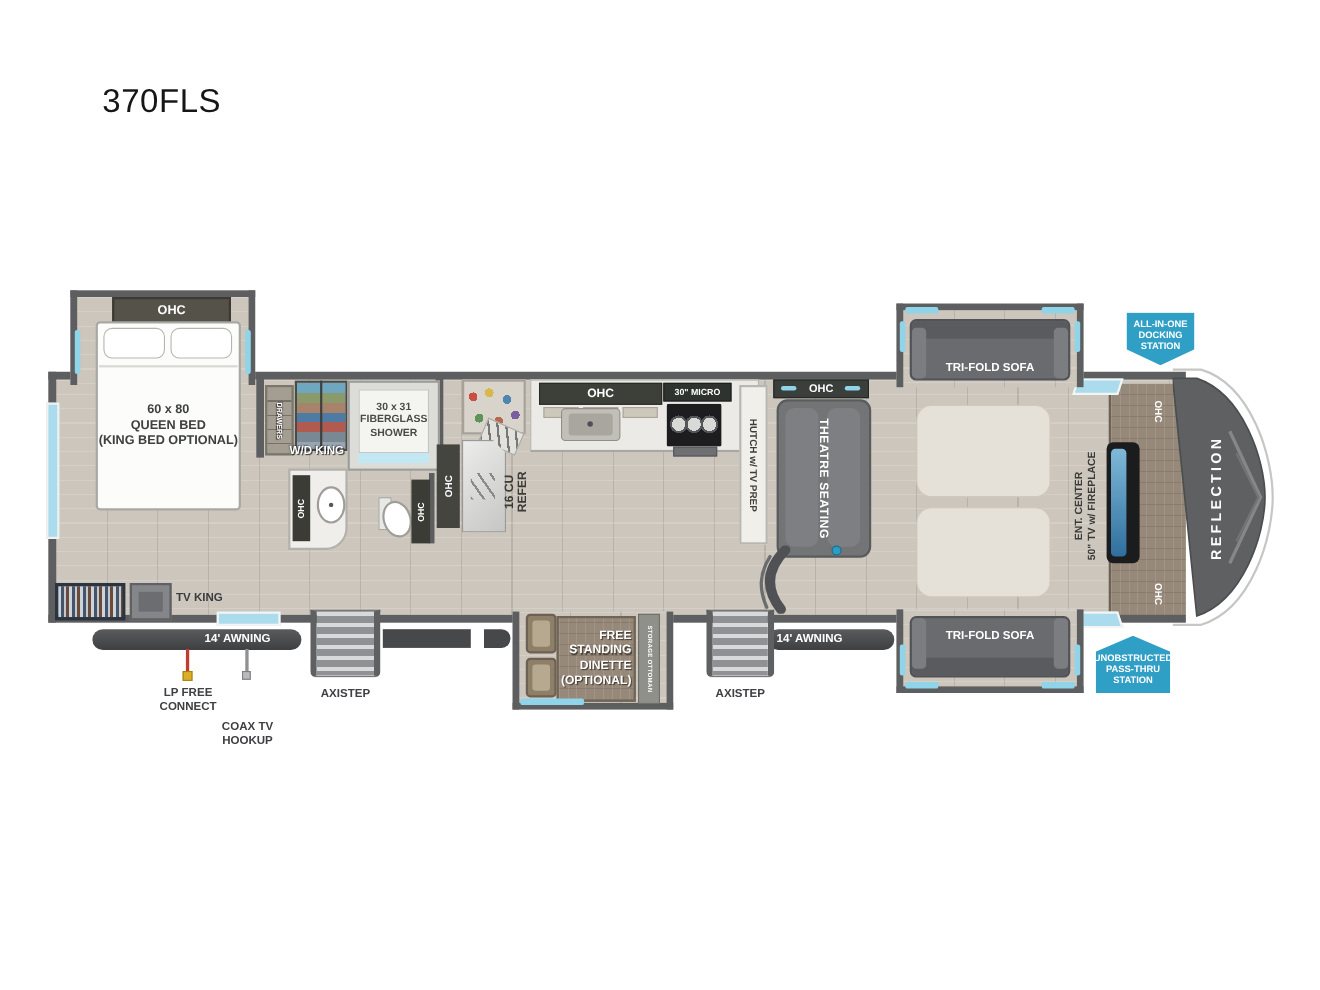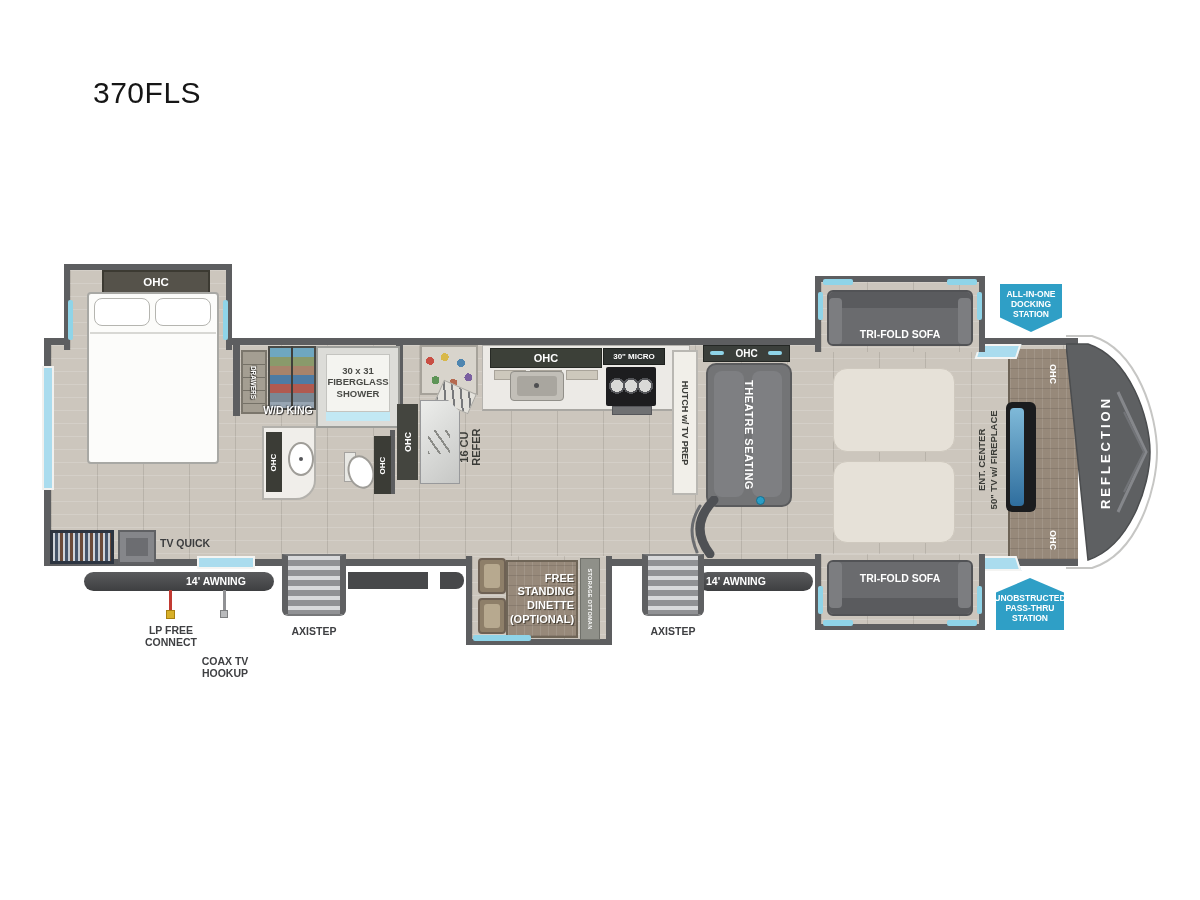--- a/index.html
+++ b/index.html
@@ -51,26 +51,29 @@
 
   <div class="abs floor slidebox" style="left:64px;top:264px;width:168px;height:86px;border-bottom:none;"></div>
   <div class="abs center b" style="left:102px;top:270px;width:108px;height:24px;background:#55524a;border:2px solid #3c3a32;color:#fff;font-size:11.5px;">OHC</div>
   <div class="abs teal" style="left:68px;top:300px;width:5px;height:40px;"></div>
   <div class="abs teal" style="left:223px;top:300px;width:5px;height:40px;"></div>
 
   <div class="abs" style="left:87px;top:292px;width:132px;height:172px;background:#fcfcfa;border:2px solid #a8a8a4;border-radius:4px;"></div>
   <div class="abs" style="left:94px;top:298px;width:56px;height:28px;background:#ffffff;border:1px solid #b5b5b0;border-radius:8px;"></div>
   <div class="abs" style="left:155px;top:298px;width:56px;height:28px;background:#ffffff;border:1px solid #b5b5b0;border-radius:8px;"></div>
   <div class="abs" style="left:90px;top:332px;width:126px;height:2px;background:#d8d8d4;"></div>
+  <div class="abs center b ml" style="left:87px;top:352px;width:132px;height:70px;font-size:11.5px;line-height:1.25;color:#3f4042;">60 x 80
+QUEEN BED
+(KING BED OPTIONAL)</div>
 
   <div class="abs" style="left:50px;top:530px;width:64px;height:34px;border:3px solid #2c3440;
        background:repeating-linear-gradient(90deg,#cdd3da 0 2px,#44546a 2px 5px,#c2c8d0 5px 7px,#6b4a38 7px 10px);"></div>
   <div class="abs" style="left:118px;top:530px;width:38px;height:34px;background:#85868a;border:2px solid #606164;"></div>
   <div class="abs" style="left:126px;top:538px;width:22px;height:18px;background:#6c6d71;"></div>
-  <div class="abs b" style="left:160px;top:537px;font-size:10.5px;color:#3b3c3e;">TV QUICK</div>
+  <div class="abs b" style="left:160px;top:537px;font-size:10.5px;color:#3b3c3e;">TV KING</div>
 
   <div class="abs wall" style="left:233px;top:344px;width:7px;height:72px;"></div>
   <div class="abs wall" style="left:396px;top:344px;width:7px;height:84px;"></div>
   <div class="abs wall" style="left:390px;top:430px;width:5px;height:64px;"></div>
 
   <div class="abs vwrap cw" style="left:241px;top:350px;width:26px;height:64px;background:#a49e92;border:2px solid #7b766c;
        background-image:repeating-linear-gradient(180deg,transparent 0 12px,rgba(60,58,50,.45) 12px 13px);">
     <span class="b shadowtxt" style="font-size:6.5px;color:#fff;">DRAWERS</span>
   </div>
 
@@ -242,20 +245,20 @@
   <div class="abs" style="left:169px;top:590px;width:3px;height:22px;background:#c23a32;"></div>
   <div class="abs" style="left:166px;top:610px;width:9px;height:9px;background:#d8b028;border:1px solid #a88010;"></div>
   <div class="abs center b ml" style="left:136px;top:623px;width:70px;height:26px;font-size:10.5px;line-height:1.15;color:#3f4043;">LP FREE
 CONNECT</div>
 
   <div class="abs" style="left:223px;top:590px;width:3px;height:22px;background:#909194;"></div>
   <div class="abs" style="left:220px;top:610px;width:8px;height:8px;background:#b9babc;border:1px solid #7e7f81;"></div>
   <div class="abs center b ml" style="left:192px;top:654px;width:66px;height:26px;font-size:10.5px;line-height:1.15;color:#3f4043;">COAX TV
 HOOKUP</div>
 
-  <div class="abs badge badge-down ml" style="left:1000px;top:284px;width:62px;height:48px;">ALL-IN-ONE
+  <div class="abs badge badge-down ml" style="left:1024px;top:284px;width:62px;height:48px;">ALL-IN-ONE
 DOCKING
 STATION</div>
   <div class="abs badge badge-up ml" style="left:996px;top:578px;width:68px;height:52px;">UNOBSTRUCTED
 PASS-THRU
 STATION</div>
 
 </div>
 
 </body></html>

